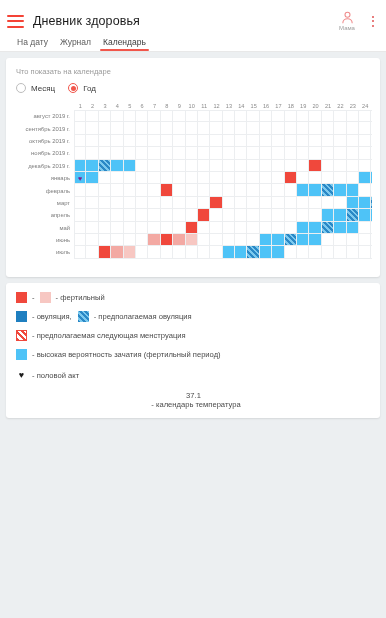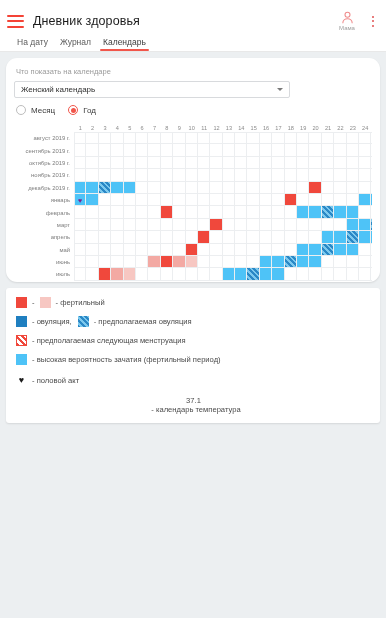--- a/index.html
+++ b/index.html
@@ -76,23 +76,23 @@
   .tab.active::after {
     content: "";
     position: absolute; left: 3px; right: 3px; bottom: 0;
     height: 1.6px; background: #f1564b; border-radius: 1px;
   }
 
   
   .card-wrap { padding: 6px 6px 0 6px; }
   .card {
     background: #ffffff;
-    border-radius: 11px;
+    border-radius: 3px;
     box-shadow: 0 1px 2px rgba(0,0,0,.10);
-    padding: 9px 8px 1px 8px;
+    padding: 9px 8px 18px 8px;
   }
   .field-label {
     font-size: 7.5px; color: #9b9b9b; margin: 0 0 5px 2px;
   }
   .select {
     height: 17px;
     border: 1px solid #d8dadd;
     border-radius: 2px;
     display: flex; align-items: center;
     padding: 0 6px;
@@ -231,24 +231,20 @@
   <div class="tab">На дату</div>
   <div class="tab">Журнал</div>
   <div class="tab active">Календарь</div>
 </div>
 
 <div class="card-wrap">
   <div class="card">
 
     <div class="field-label">Что показать на календаре</div>
 
-    <div class="select">
-      <span class="select-value">Женский календарь</span>
-      <span class="caret"></span>
-    </div>
 
     <div class="radios">
       <div class="radio">
         <span class="dot"></span>
         <span class="radio-label">Месяц</span>
       </div>
       <div class="radio checked">
         <span class="dot"></span>
         <span class="radio-label">Год</span>
       </div>

